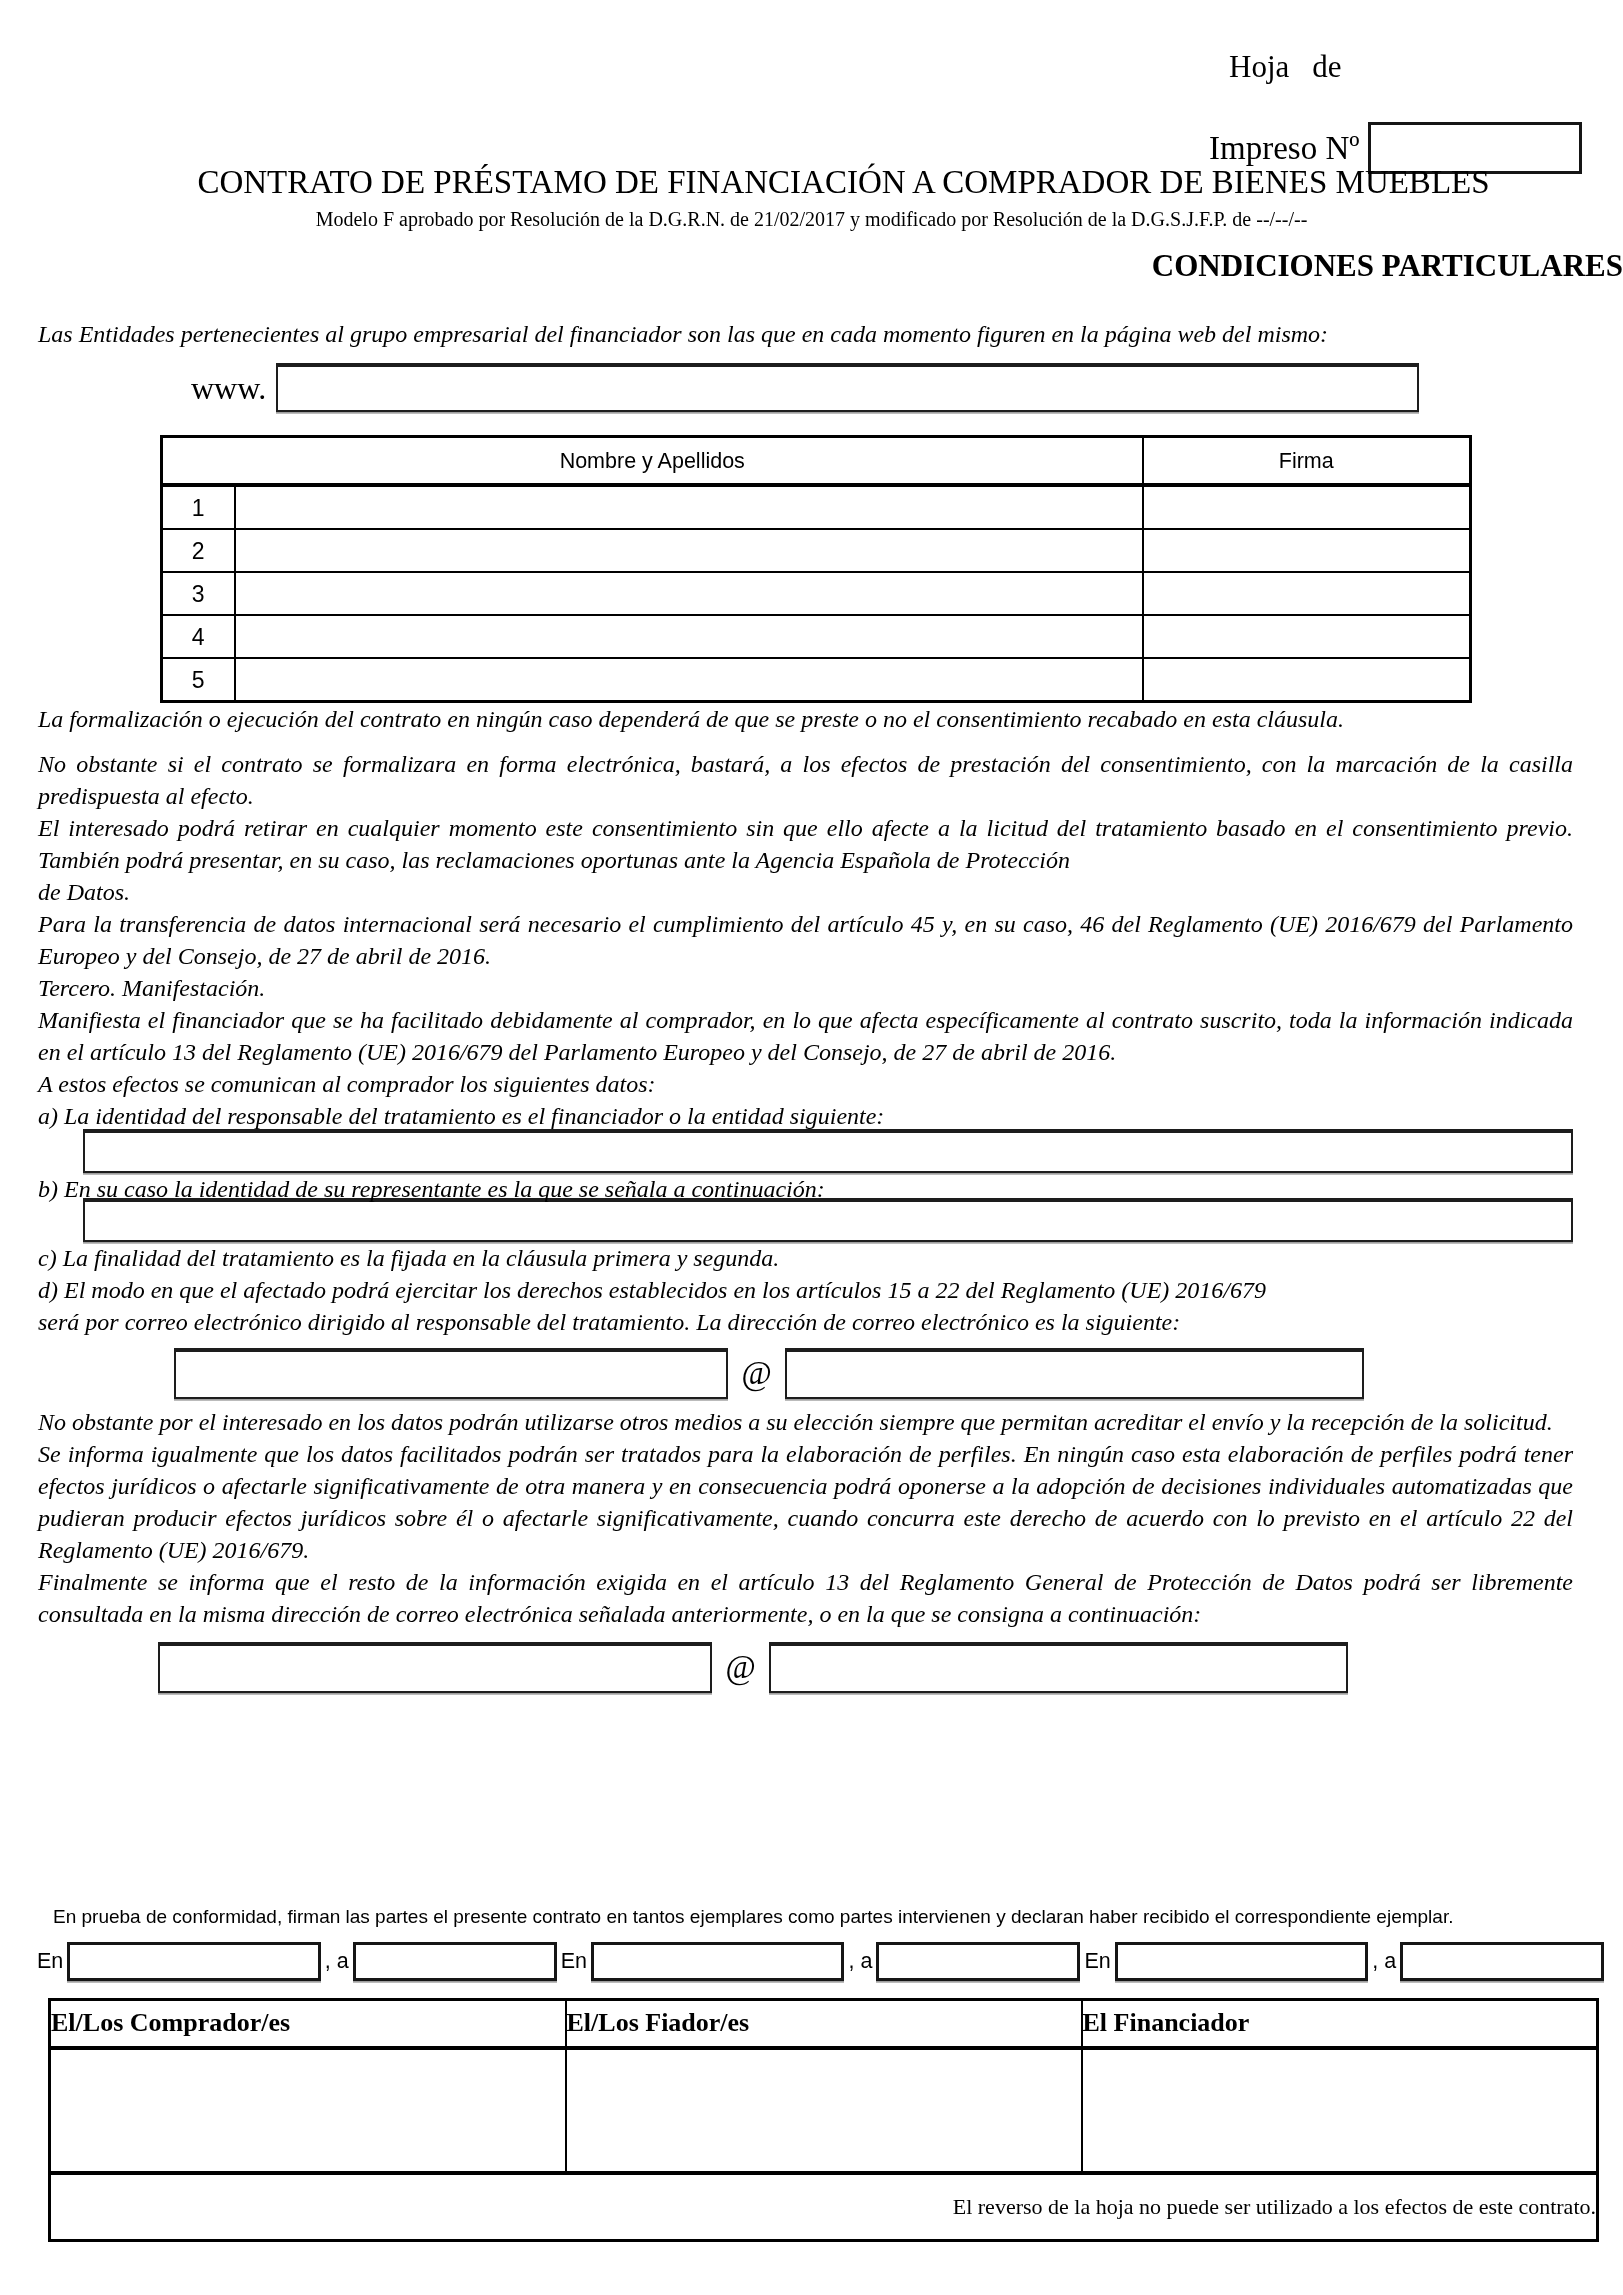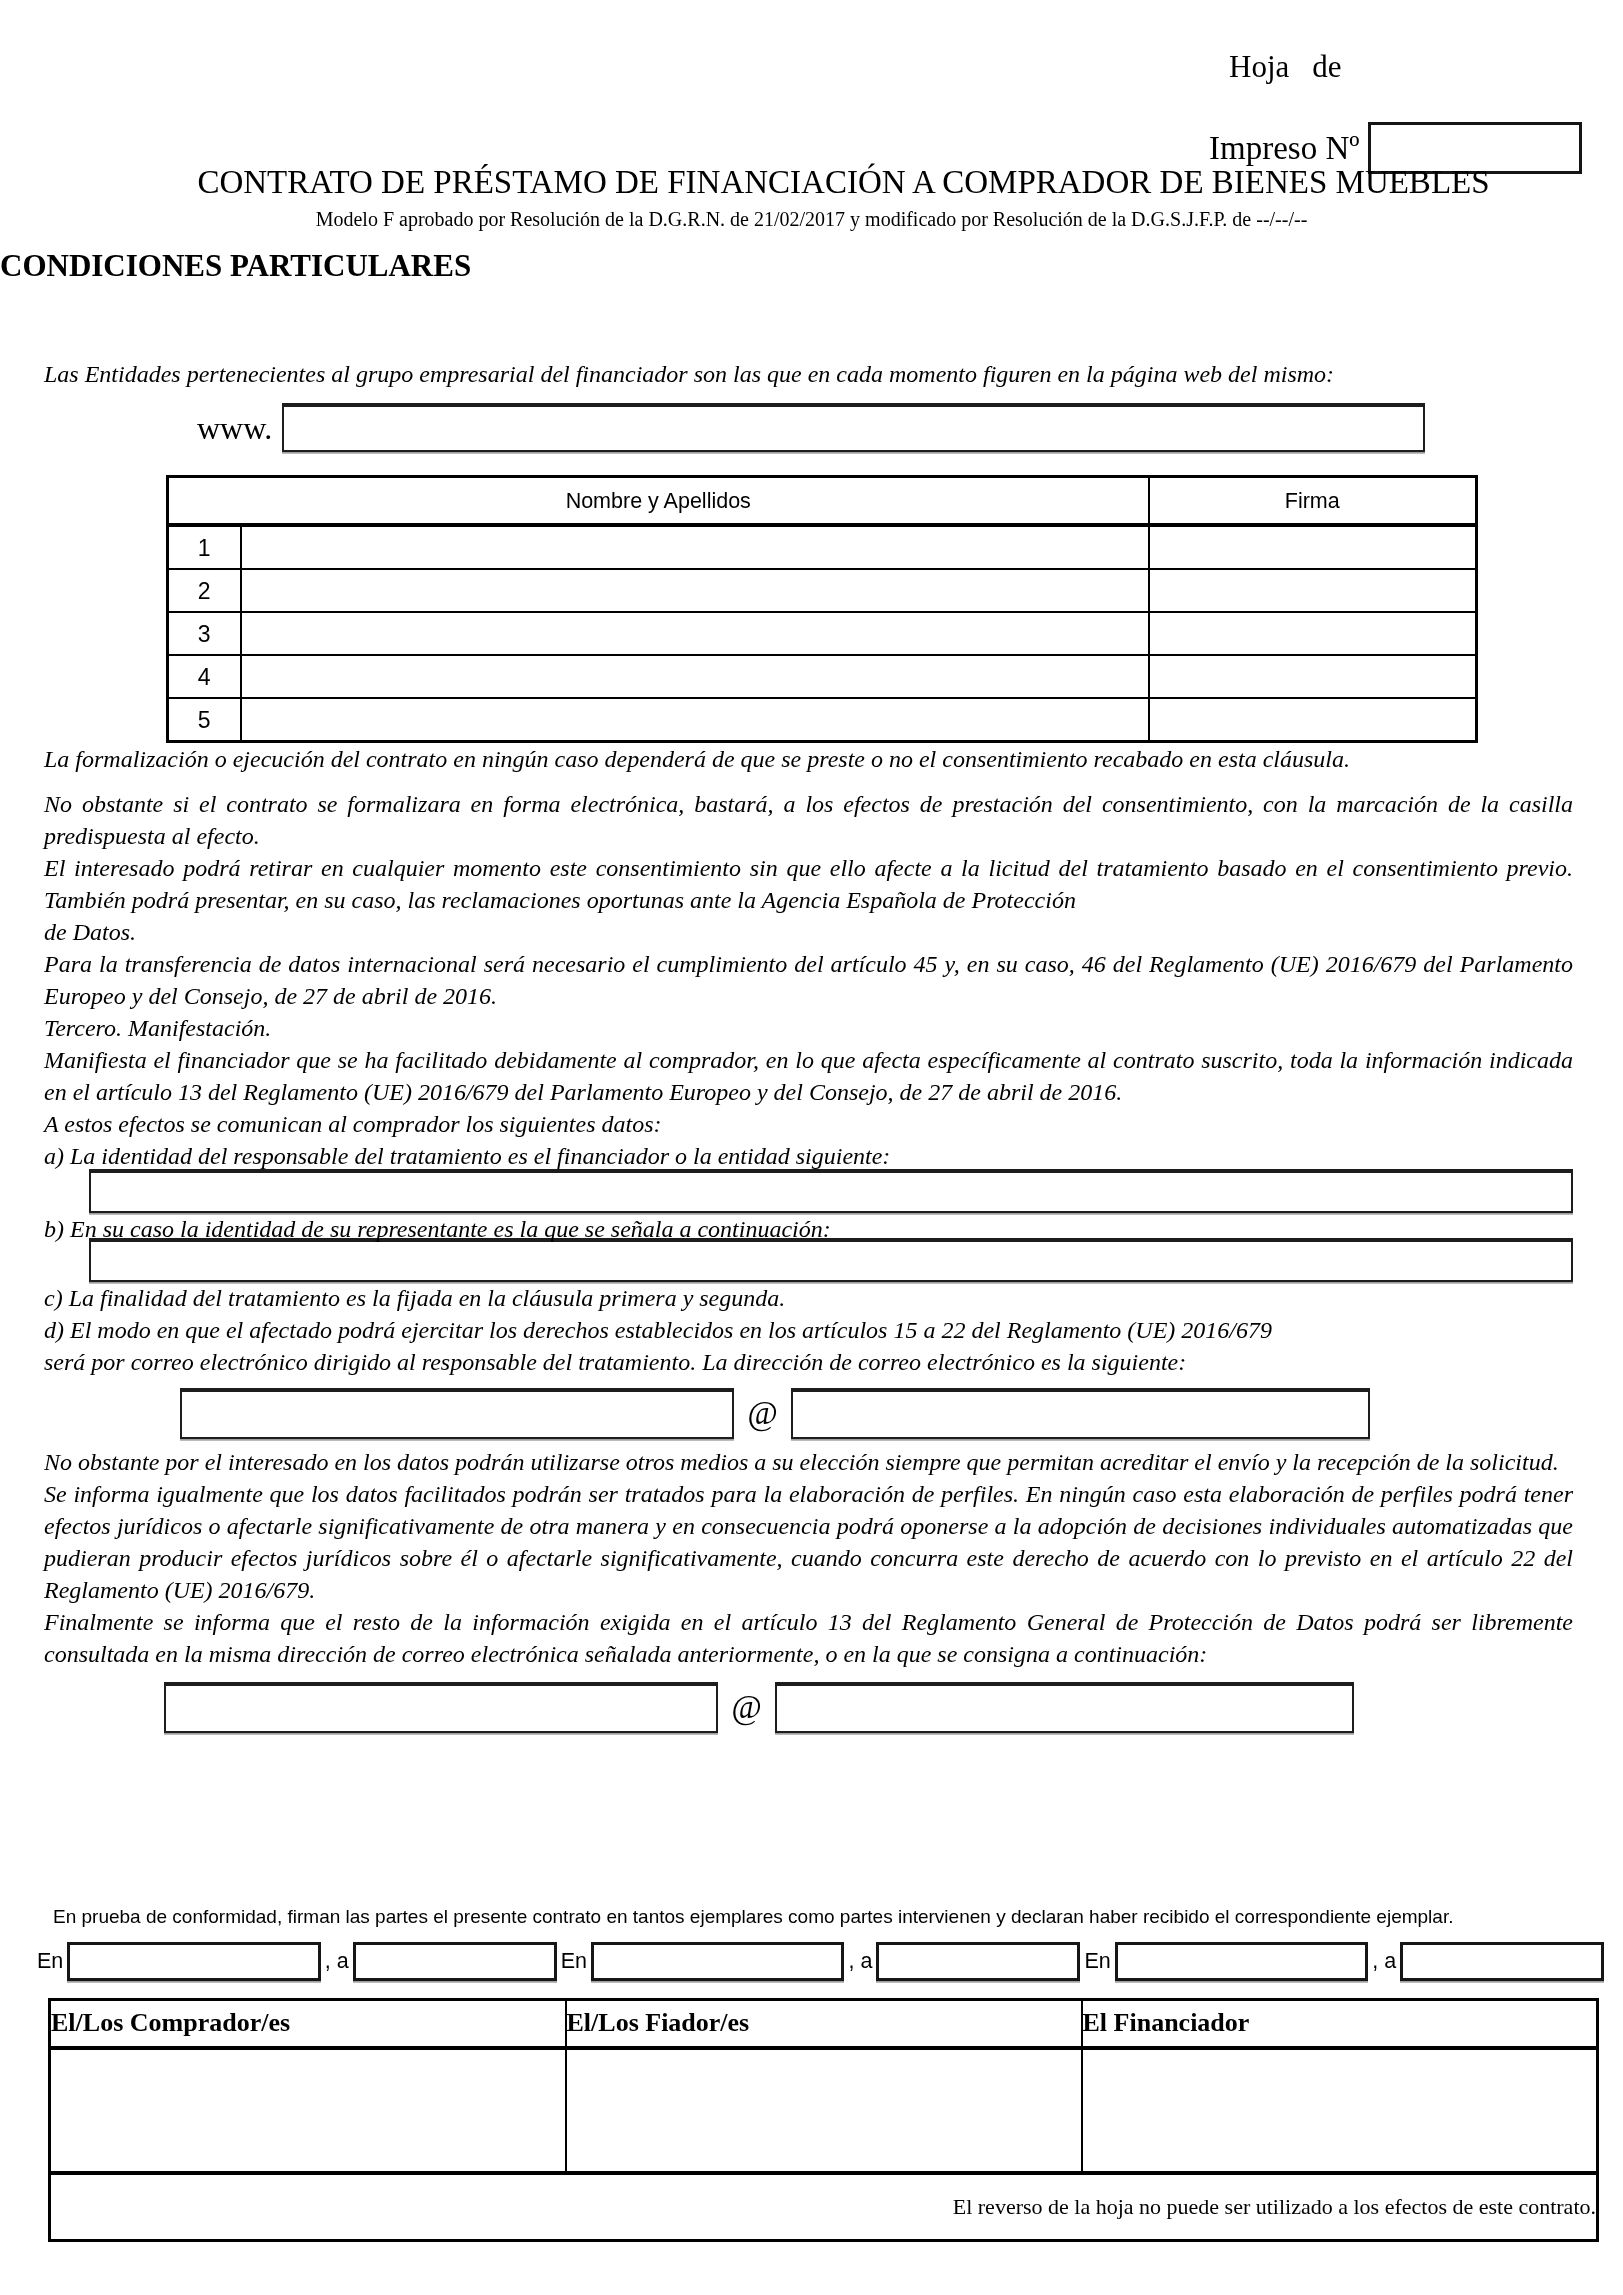--- a/index.html
+++ b/index.html
@@ -27,26 +27,26 @@
   .doc-title{
     position:absolute; left:0; top:164px; width:100%;
     text-align:center; font-weight:normal; font-size:33px; line-height:36px;padding-left:32px;
   }
   .doc-subtitle{
     position:absolute; left:0; top:208px; width:100%;
     text-align:center; font-size:20px; line-height:23px;
   }
   .section-title{
     position:absolute; left:0; top:248px; width:100%;
-    text-align:left; font-weight:bold; font-size:31px; line-height:35px;
+    text-align:right; font-weight:bold; font-size:31px; line-height:35px;
   }
   
   .body{
-    position:absolute; left:44px; right:50px; top:318px;
-    font-size:24px; line-height:32px;margin-top:40px;
+    position:absolute; left:38px; right:50px; top:318px;
+    font-size:24px; line-height:32px;
   }
   .it{font-style:italic;}
   .jt{text-align:justify;}
   .pre{white-space:pre-line;}
   .body p{margin:0;}
   
   .box{
     background:#fff;
     border:2.5px solid #1d1d1d;
     border-top-width:4.1px;

